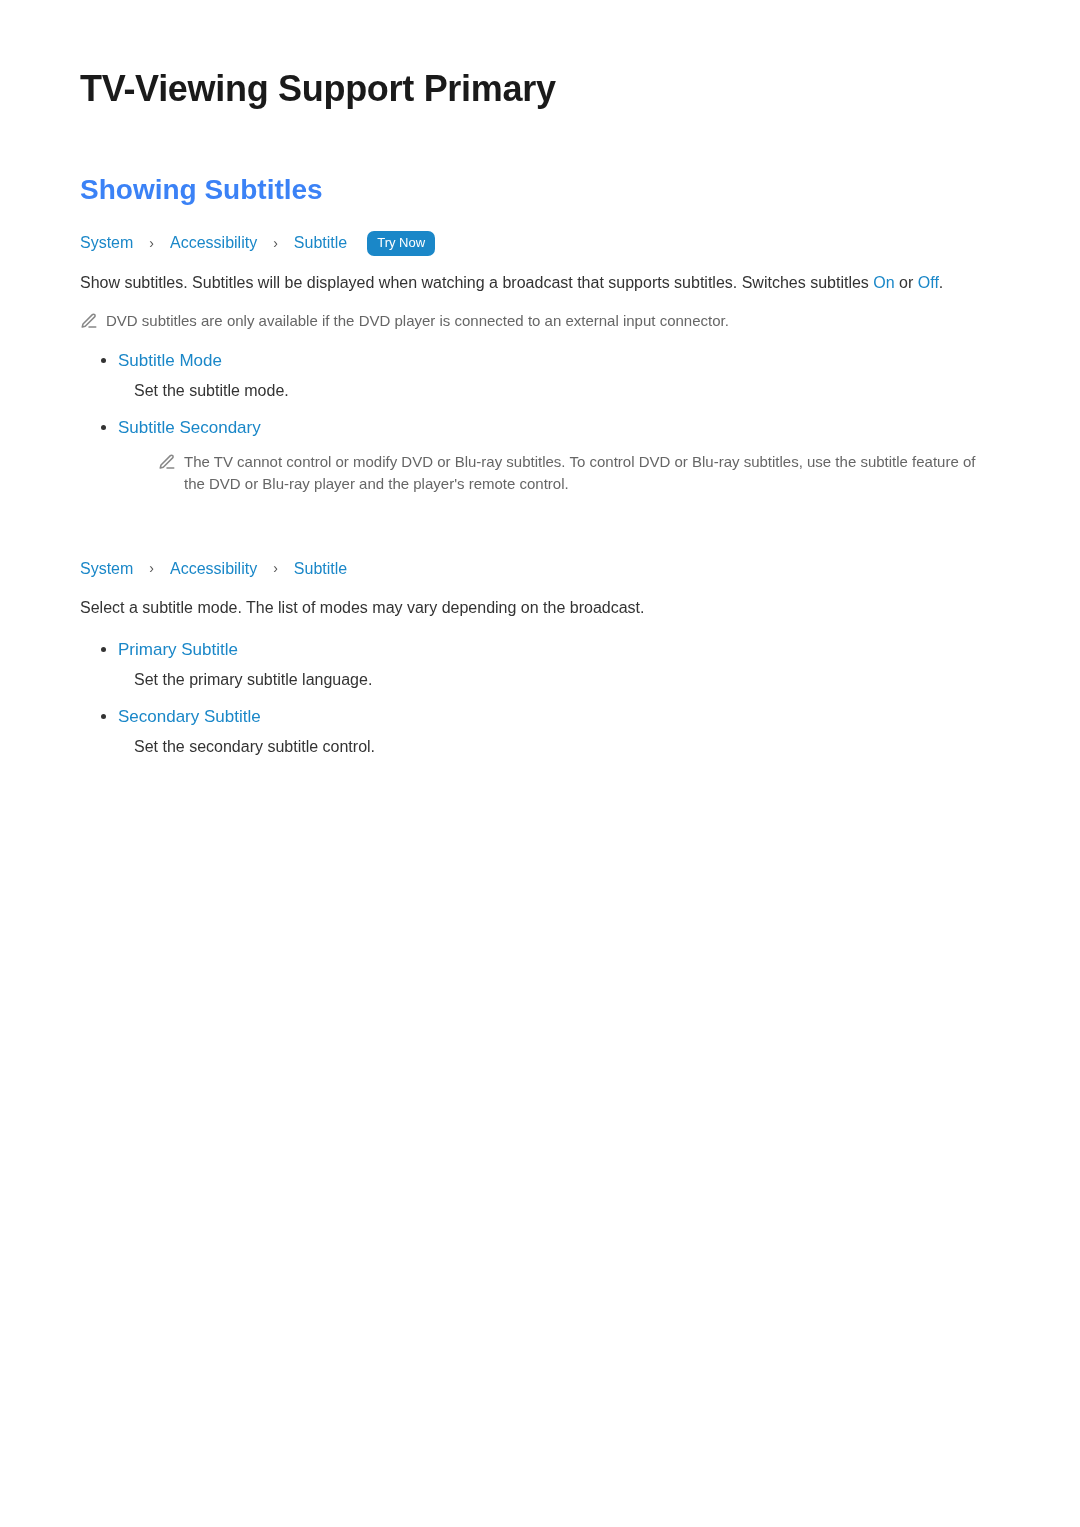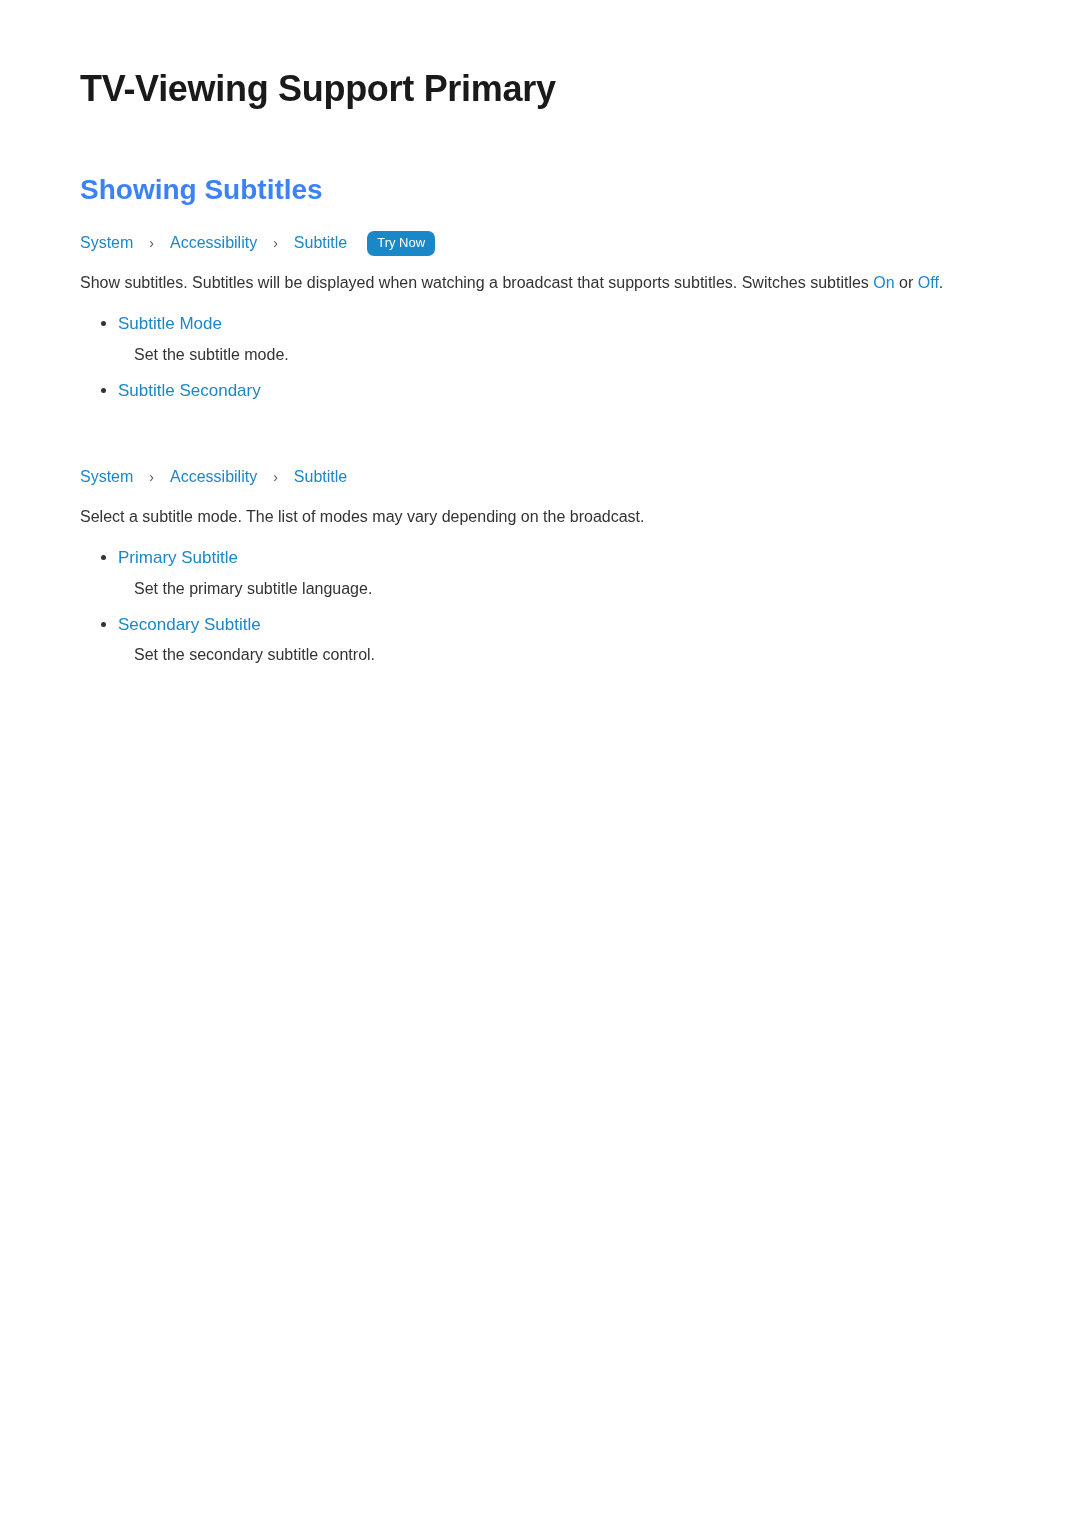--- a/index.html
+++ b/index.html
@@ -154,28 +154,42 @@
     <span class="breadcrumb-sep">›</span>
     <a class="breadcrumb-link">Subtitle</a>
     <span class="try-now-badge">Try Now</span>
   </div>
 
   <p class="description">
     Show subtitles. Subtitles will be displayed when watching a broadcast that supports subtitles.
     Switches subtitles <span class="highlight-on">On</span> or <span class="highlight-off">Off</span>.
   </p>
 
+  <div class="note">
+    <svg class="note-icon" viewBox="0 0 24 24" fill="none" stroke="#888" stroke-width="2" stroke-linecap="round" stroke-linejoin="round">
+      <path d="M12 20h9"></path>
+      <path d="M16.5 3.5a2.121 2.121 0 0 1 3 3L7 19l-4 1 1-4L16.5 3.5z"></path>
+    </svg>
+    <span>DVD subtitles are only available if the DVD player is connected to an external input connector.</span>
+  </div>
 
   <ul class="bullet-list">
     <li>
       <a class="item-link">Subtitle Mode</a>
       <div class="item-desc">Set the subtitle mode.</div>
     </li>
     <li>
       <a class="item-link">Subtitle Secondary</a>
+      <div class="note-indented">
+        <svg class="note-icon" viewBox="0 0 24 24" fill="none" stroke="#888" stroke-width="2" stroke-linecap="round" stroke-linejoin="round">
+          <path d="M12 20h9"></path>
+          <path d="M16.5 3.5a2.121 2.121 0 0 1 3 3L7 19l-4 1 1-4L16.5 3.5z"></path>
+        </svg>
+        <span>The TV cannot control or modify DVD or Blu-ray subtitles. To control DVD or Blu-ray subtitles, use the subtitle feature of the DVD or Blu-ray player and the player's remote control.</span>
+      </div>
     </li>
   </ul>
 </div>
 
 <div class="section">
 
   <div class="breadcrumb">
     <a class="breadcrumb-link">System</a>
     <span class="breadcrumb-sep">›</span>
     <a class="breadcrumb-link">Accessibility</a>

